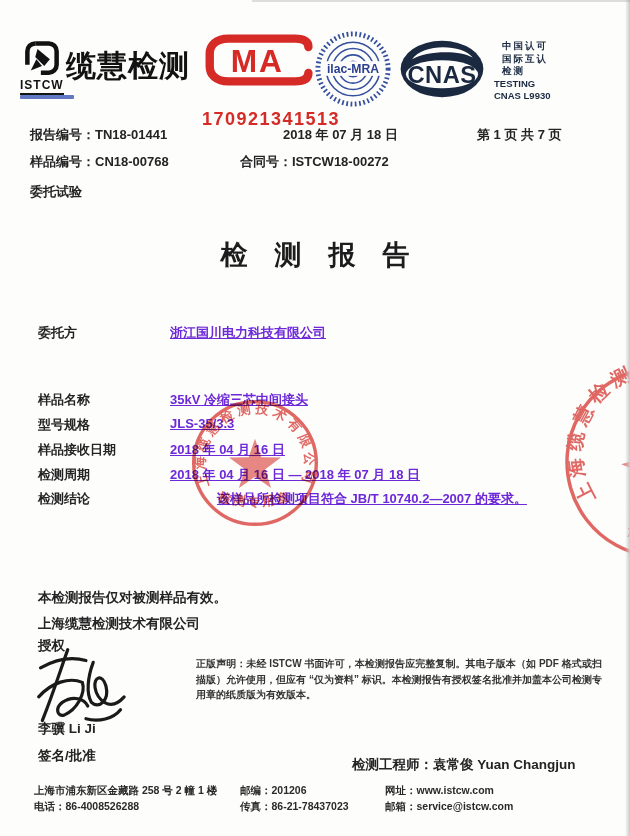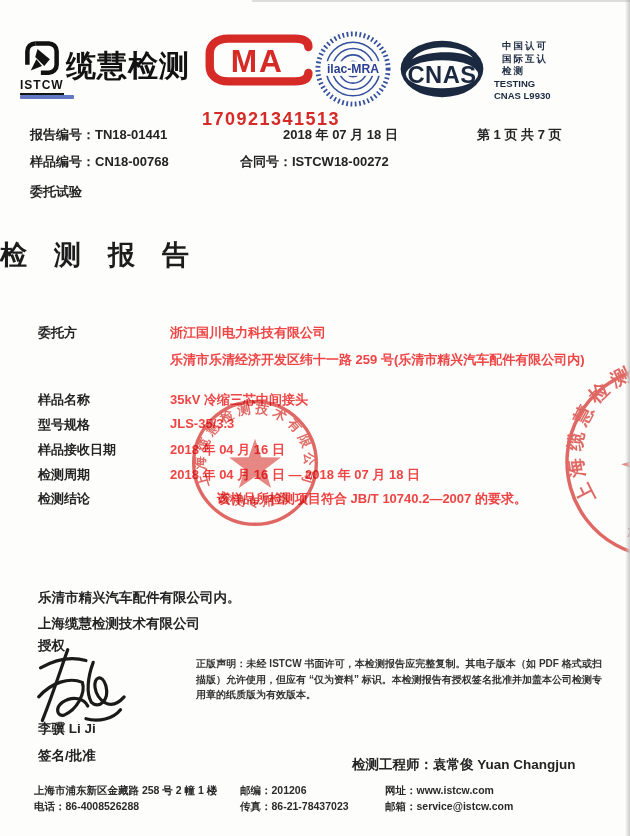--- a/index.html
+++ b/index.html
@@ -12,24 +12,24 @@
   
   .brand-cn{font-size:30px;font-weight:bold;color:#121212;letter-spacing:1px;}
   .istcw-word{font-size:12px;font-weight:bold;color:#141414;letter-spacing:1px;border-bottom:2px solid #141414;padding-bottom:1px;}
   .istcw-tagline{width:54px;height:4px;background:#3a57b5;opacity:.8;border-radius:1px;}
   .cma-number{font-size:18px;font-weight:bold;color:#d62a26;letter-spacing:1.5px;text-align:center;margin-top:18px;}
   .cnas-lines{font-size:9.5px;line-height:1.32;font-weight:bold;color:#1b2940;}
   .cnas-lines .cjk{letter-spacing:2px;margin-left:8px;}
   
   .meta{font-size:13px;font-weight:bold;color:#242424;}
   
-  .title{left:0;right:0;text-align:left;font-size:27px;font-weight:bold;color:#1c1c1c;}
+  .title{left:0;right:0;text-align:center;font-size:27px;font-weight:bold;color:#1c1c1c;}
   
   .lbl{font-size:13px;font-weight:bold;color:#242424;}
-  .val{font-size:13px;font-weight:bold;color:#ef4444;}
+  .val{font-size:13px;font-weight:bold;color:#6d28d9;text-decoration:underline;}
   .small-note{font-size:13.5px;font-weight:bold;color:#242424;}
   .disclaimer{
     position:absolute;left:196px;top:656px;width:406px;
     font-size:10px;font-weight:600;line-height:1.55;color:#333;
     text-align:justify;white-space:normal;
   }
   .footer-item{font-size:10.5px;font-weight:bold;color:#2a2a2a;}
   .stamp{mix-blend-mode:multiply;opacity:.85;}
   .edge-right{position:absolute;top:0;right:0;bottom:0;width:5px;
     background:linear-gradient(to left,#c9c9c9,rgba(255,255,255,0));}
@@ -89,21 +89,20 @@
 
   <div class="abs meta" style="left:30px;top:153px;"><span>样品编号：</span><span>CN18-00768</span></div>
   <div class="abs meta" style="left:240px;top:153px;"><span>合同号：</span><span>ISTCW18-00272</span></div>
 
   <div class="abs meta" style="left:30px;top:183px;">委托试验</div>
 
   <div class="abs title" style="top:237px;">检　测　报　告</div>
 
   <div class="abs lbl" style="left:38px;top:324px;">委托方</div>
   <div class="abs val" style="left:170px;top:324px;">浙江国川电力科技有限公司</div>
-  <div class="abs val" style="left:170px;top:351px;">乐清市乐清经济开发区纬十一路 259 号(乐清市精兴汽车配件有限公司内)</div>
 
   <div class="abs lbl" style="left:38px;top:391px;">样品名称</div>
   <div class="abs val" style="left:170px;top:391px;">35kV 冷缩三芯中间接头</div>
 
   <div class="abs lbl" style="left:38px;top:416px;">型号规格</div>
   <div class="abs val" style="left:170px;top:416px;">JLS-35/3.3</div>
 
   <div class="abs lbl" style="left:38px;top:441px;">样品接收日期</div>
   <div class="abs val" style="left:170px;top:441px;">2018 年 04 月 16 日</div>
 
@@ -136,21 +135,21 @@
     <circle cx="110" cy="110" r="95" fill="none" stroke="#dd4f4a" stroke-width="3.5"></circle>
     <polygon points="110,72 119.7,100.6 149.9,101 125.7,119.1 134.7,148 110,130.5 85.3,148 94.2,119.1 70.1,101 100.2,100.6" fill="#dd4f4a" fill-opacity="0.8"></polygon>
     <text font-size="19" fill="#dd4f4a" font-weight="bold" letter-spacing="6">
       <textPath href="#cp3" startOffset="50%" text-anchor="middle">上海缆慧检测技术有限公司</textPath>
     </text>
     <text font-size="18" fill="#dd4f4a" font-weight="bold" letter-spacing="4">
       <textPath href="#cp4" startOffset="50%" text-anchor="middle">检测专用章</textPath>
     </text>
   </svg>
 
-  <div class="abs small-note" style="left:38px;top:589px;">乐清市精兴汽车配件有限公司内。</div>
+  <div class="abs small-note" style="left:38px;top:589px;">本检测报告仅对被测样品有效。</div>
   <div class="abs small-note" style="left:38px;top:615px;">上海缆慧检测技术有限公司</div>
   <div class="abs small-note" style="left:38px;top:637px;">授权</div>
 
   <svg class="abs" style="left:28px;top:646px;" width="115" height="80" viewBox="0 0 115 88">
     <g fill="none" stroke="#1a1a1a" stroke-width="3.5" stroke-linecap="round">
       <path d="M38 4 C30 26 22 52 10 82"></path>
       <path d="M8 24 C26 14 44 12 58 16"></path>
       <path d="M6 56 C20 40 40 34 54 40 C58 52 48 70 34 76 C26 78 24 68 32 62 C44 54 56 58 60 66"></path>
       <path d="M66 18 C60 34 58 52 64 62 C72 70 84 60 80 44 C76 30 66 34 68 46 C70 58 84 74 100 56"></path>
       <path d="M96 70 C88 80 72 84 58 80"></path>

